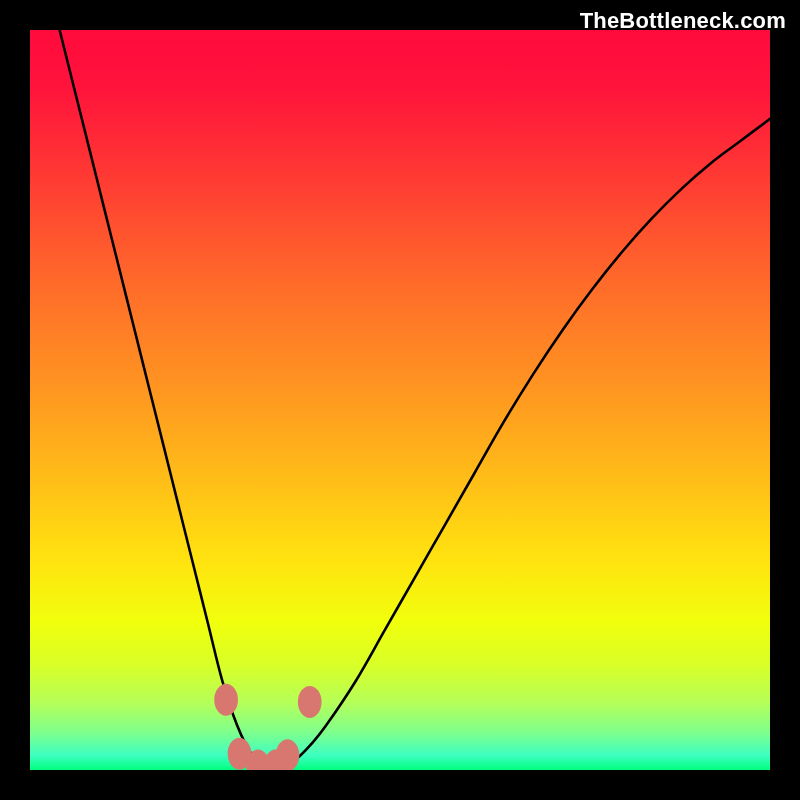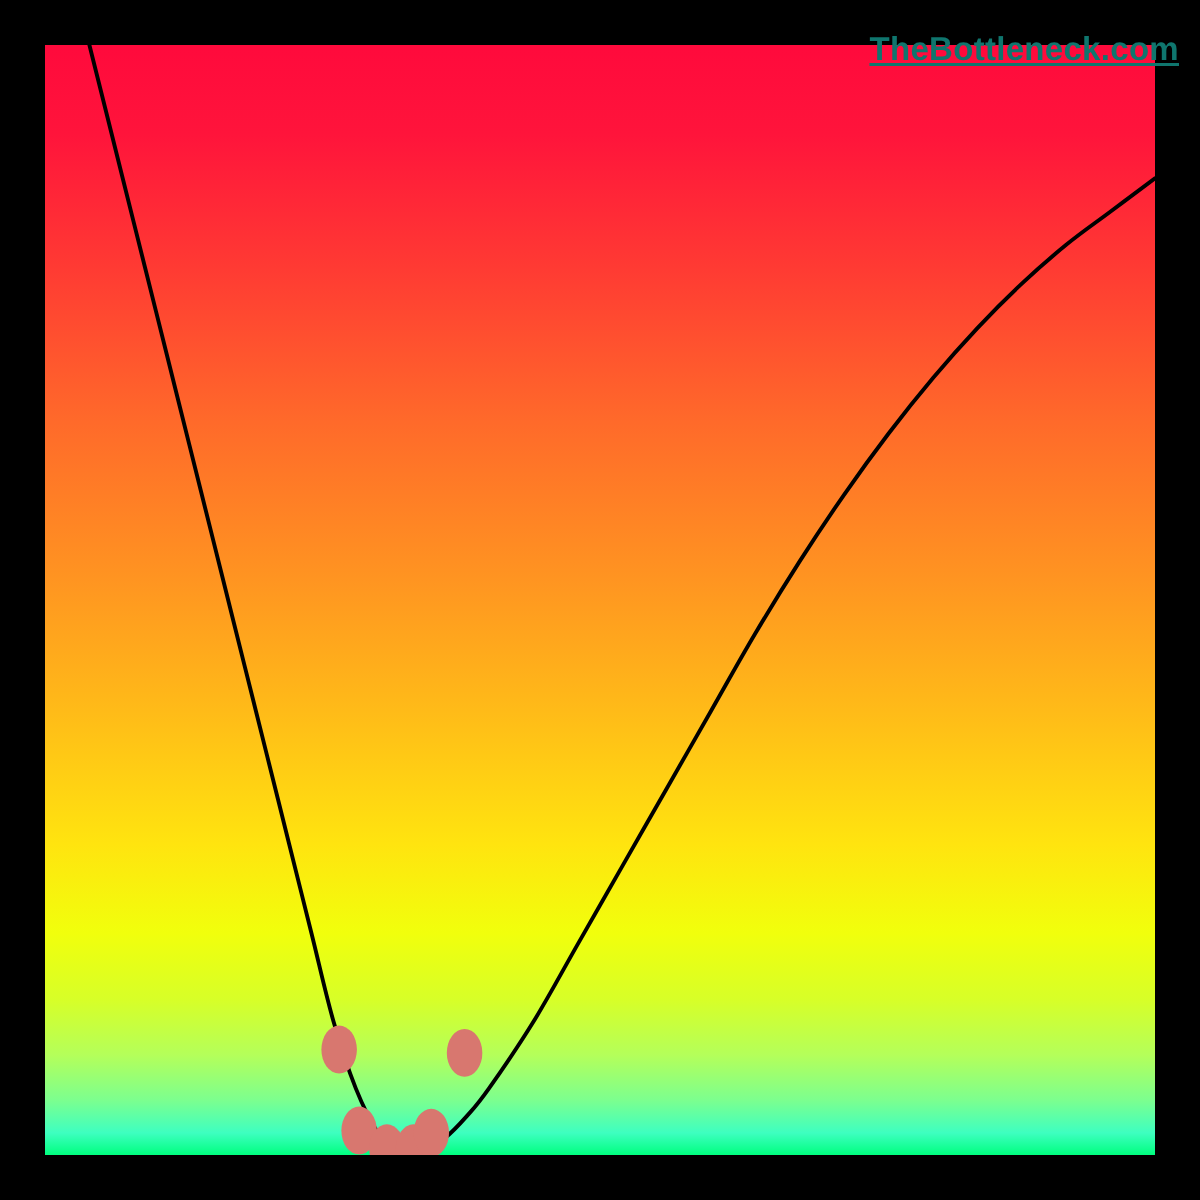--- a/index.html
+++ b/index.html
@@ -1,28 +1,27 @@
 <!DOCTYPE html>
 <html><head>
 <meta charset="utf-8">
 <style>
   * { margin: 0; padding: 0; box-sizing: border-box; }
   html, body { width: 800px; height: 800px; overflow: hidden; }
   body { background: #000; position: relative; font-family: Arial, Helvetica, sans-serif; }
 
   .watermark {
     position: absolute;
-    top: 20px;
+    top: 8px;
     right: 14px;
-    color: #0f766e;
+    color: #ffffff;
     font-size: 22px;
     font-weight: 600;
     letter-spacing: 0.2px;
     z-index: 10;
-    text-decoration: underline;
   }
 
   .plot-area {
     position: absolute;
     left: 30px;
     top: 30px;
     width: 740px;
     height: 740px;
     background: linear-gradient(
       to bottom,

